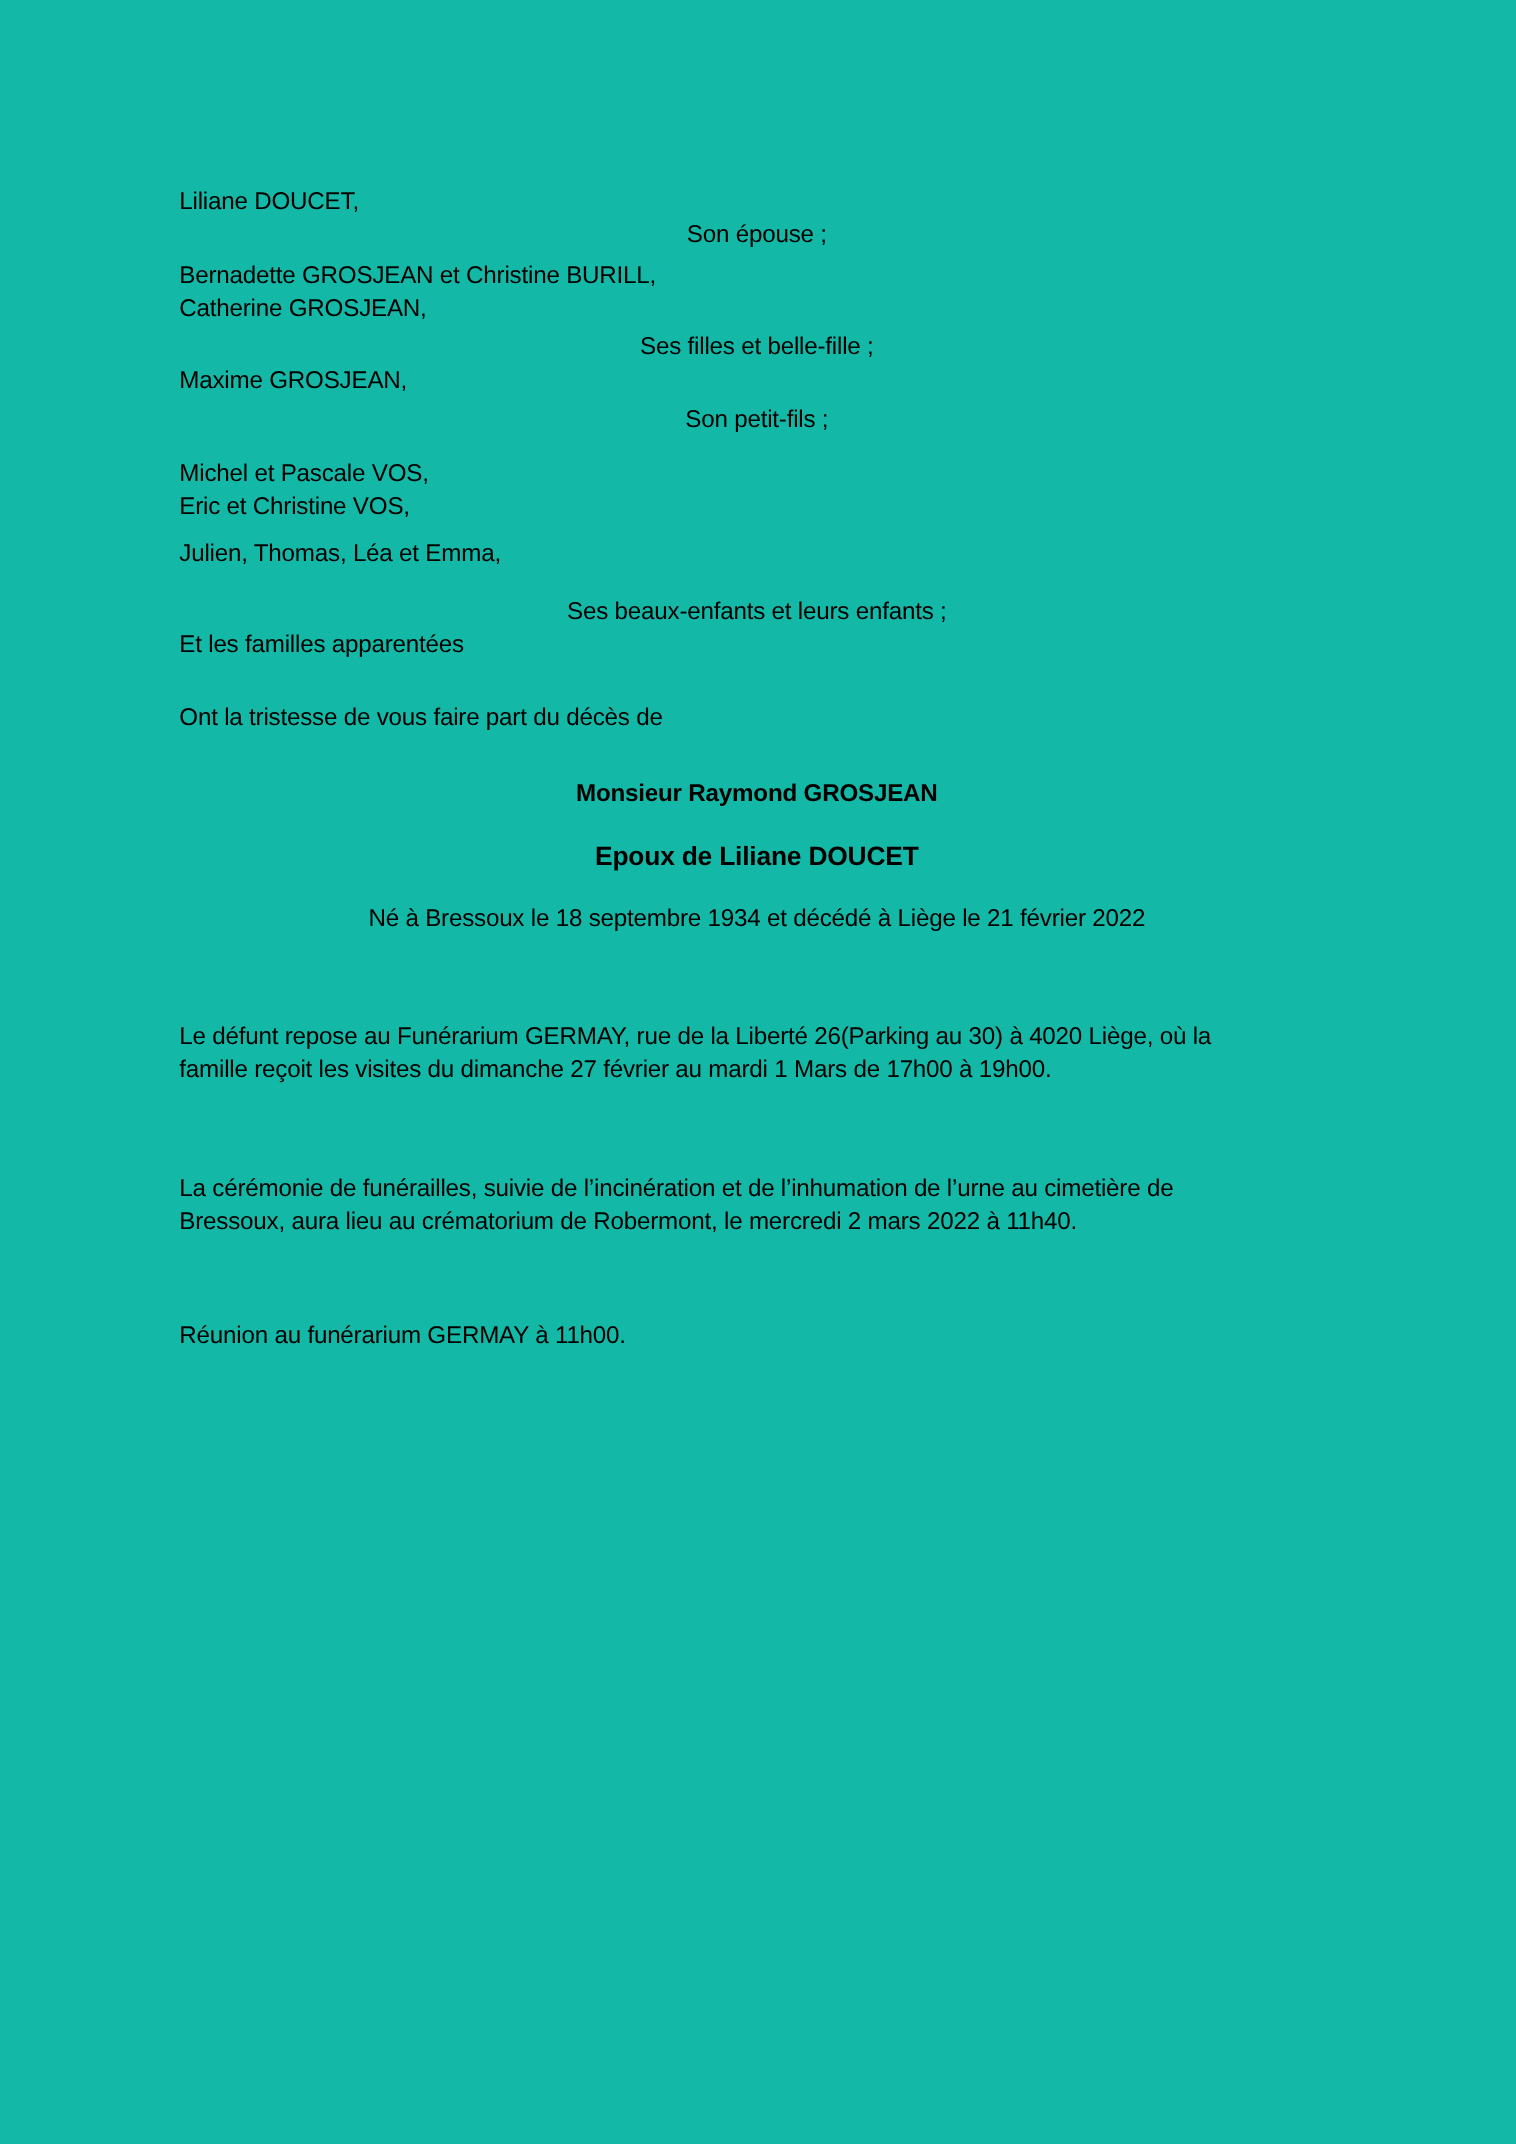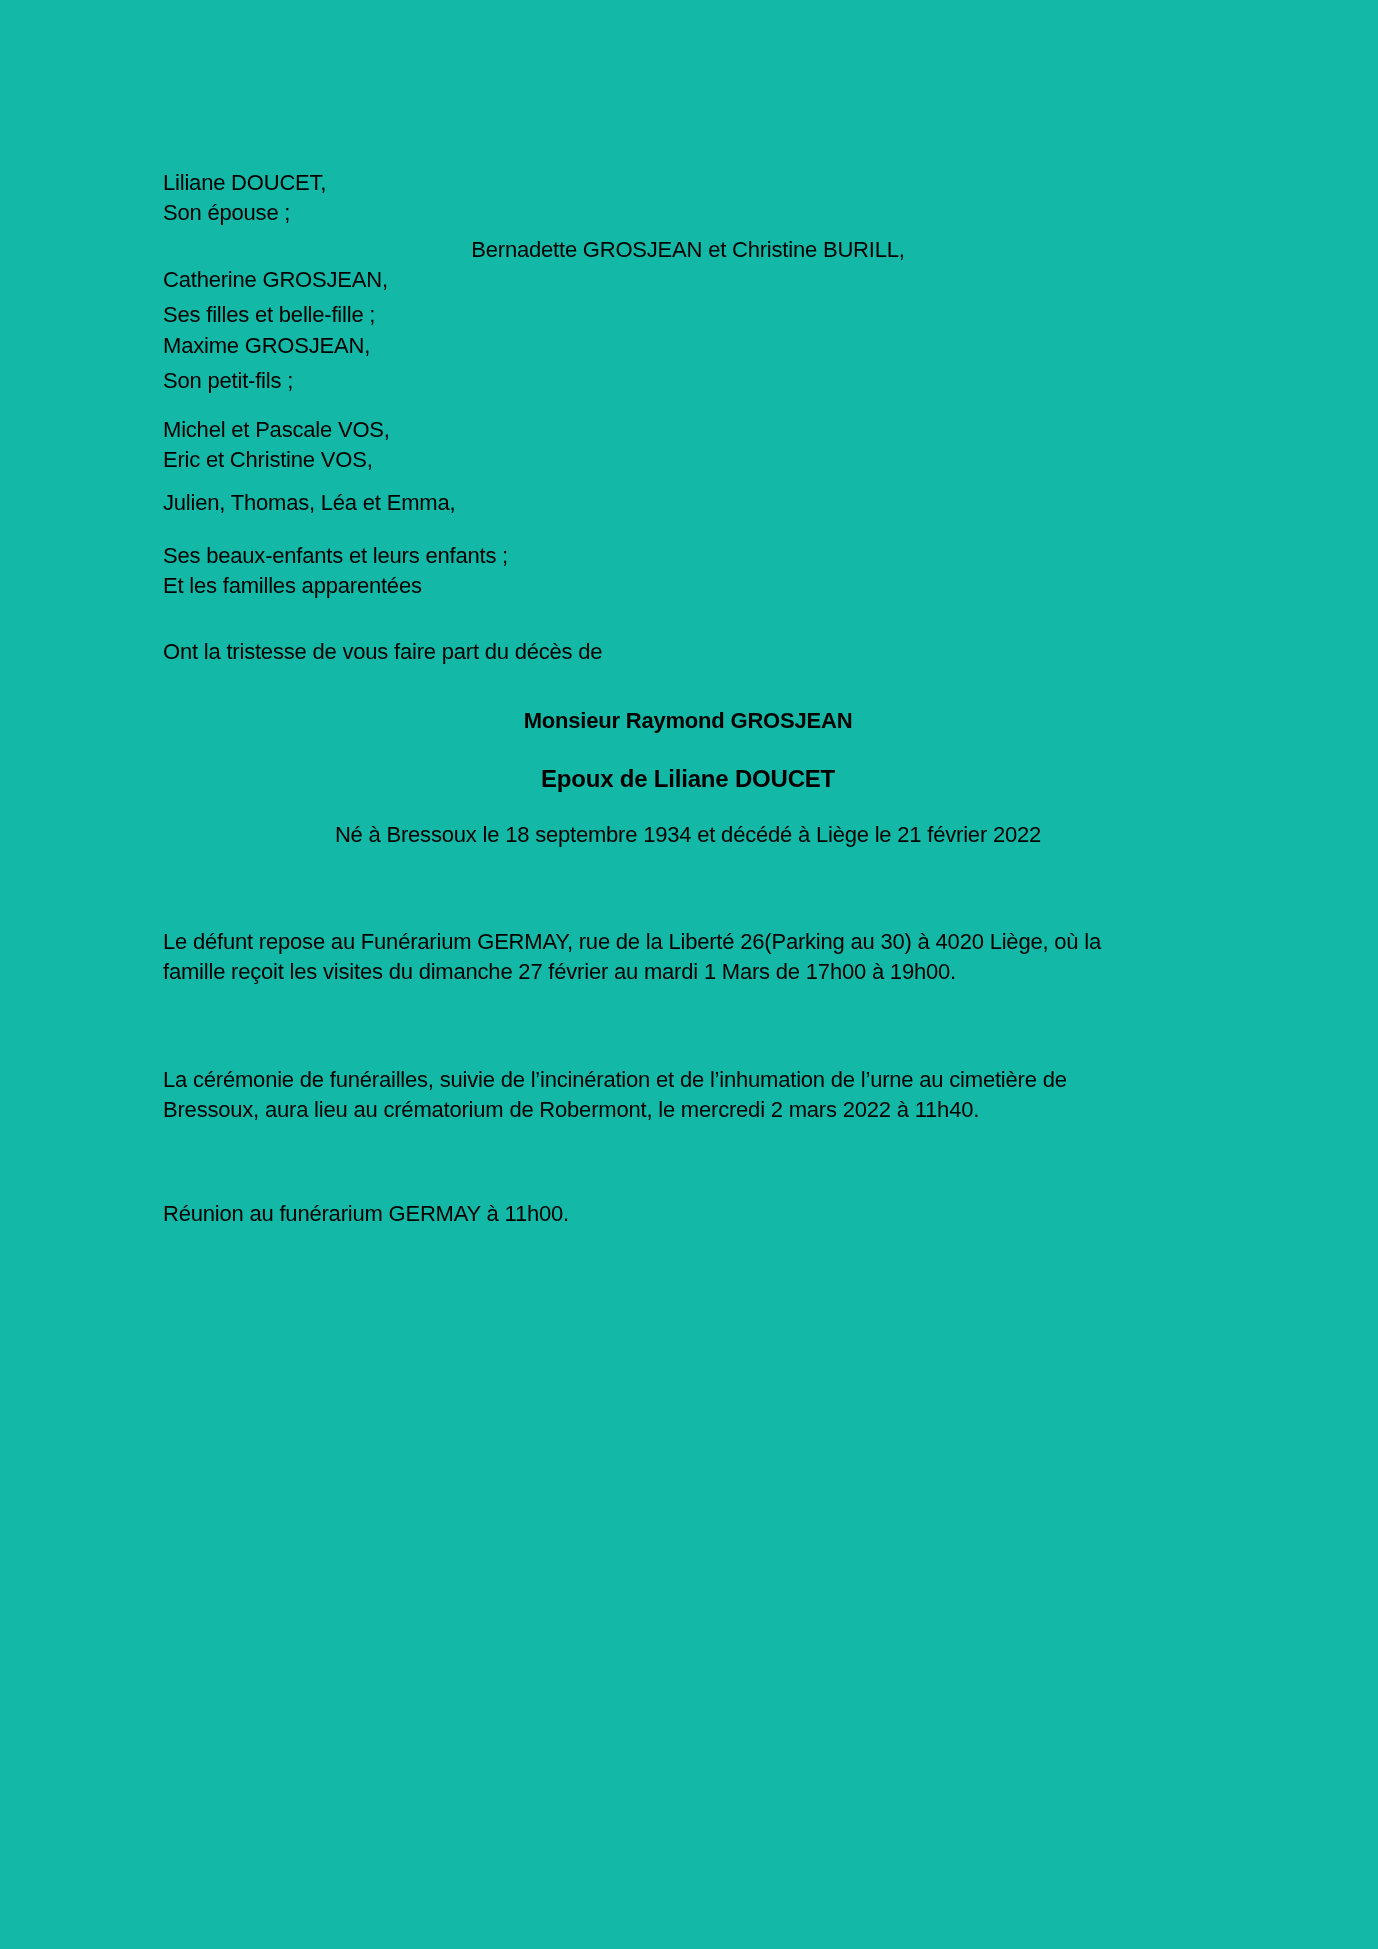--- a/index.html
+++ b/index.html
@@ -19,28 +19,28 @@
     overflow: hidden;
   }
   .content {
     padding: 168px 165px 0 163px; 
   }
   .line {
     line-height: 30px;
     white-space: nowrap;
   }
   .left   { text-align: left; }
-  .right  { text-align: left; }
+  .right  { text-align: center; }
   .center { text-align: center; }
 
   
   .mt1  { margin-top: 1px; }
   .mt2  { margin-top: 19px; }
   .mt5  { margin-top: 5px; }
-  .mt7  { margin-top: 7px; text-align: center; }
+  .mt7  { margin-top: 7px; }
   .mt10 { margin-top: 23px; }
   .mt13 { margin-top: 13px; }
   .mt24 { margin-top: 24px; }
   .mt25 { margin-top: 25px; }
   .mt77 { margin-top: 77px; }
   .mt82 { margin-top: 36px; }
 
   .deceased-name {
     font-size: 22px;
     font-weight: 700;

